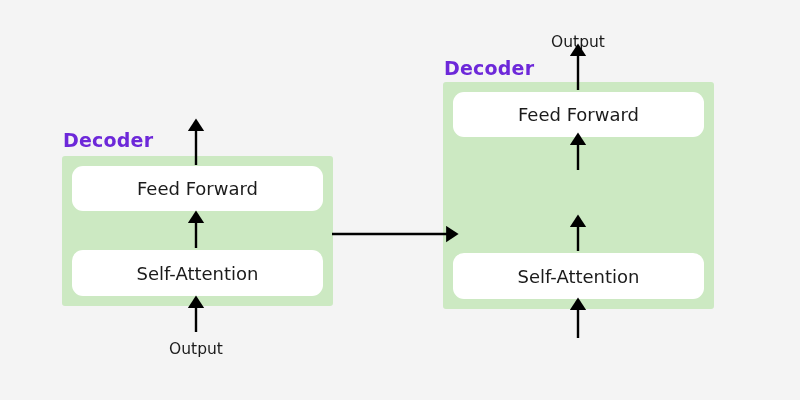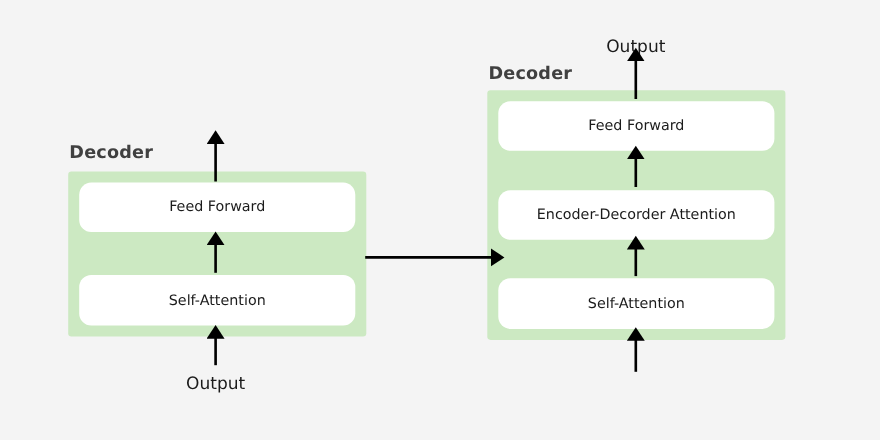--- a/index.html
+++ b/index.html
@@ -16,22 +16,22 @@
   #canvas {
     position: relative;
     width: 800px;
     height: 400px;
   }
 
   
   .group-label {
     position: absolute;
     font-weight: bold;
-    font-size: 16px;
-    color: #404040;
+    font-size: 19px;
+    color: #6d28d9;
     letter-spacing: 0.2px;
     white-space: nowrap;
   }
 
   
   .stack {
     position: absolute;
     background: #cce9c2;
     border-radius: 3px;
     box-sizing: border-box;
@@ -40,21 +40,21 @@
     flex-direction: column;
   }
 
   
   .layer-box {
     background: #ffffff;
     border-radius: 11px;
     display: flex;
     align-items: center;
     justify-content: center;
-    font-size: 13px;
+    font-size: 18px;
     color: #1b1b1b;
     white-space: nowrap;
     flex: 0 0 auto;
     text-align: right;
   }
   .spacer { flex: 1 1 auto; }
 
   
   .caption {
     position: absolute;
@@ -88,21 +88,20 @@
     <div class="layer-box" style="height:46px;">Self-Attention</div>
   </div>
 
   <div class="caption" style="left:196px; top:340px;">Output</div>
 
   <div class="group-label" style="left:444px; top:57px;">Decoder</div>
 
   <div class="stack" style="left:443px; top:82px; width:271px; height:227px;">
     <div class="layer-box" style="height:45px;">Feed Forward</div>
     <div class="spacer"></div>
-    <div class="layer-box" style="height:45px;">Encoder-Decorder Attention</div>
     <div class="spacer"></div>
     <div class="layer-box" style="height:46px;">Self-Attention</div>
   </div>
 
   <div class="caption" style="left:578px; top:33px;">Output</div>
 
   <svg id="arrows" viewBox="0 0 800 400">
     <defs>
       <marker id="ah" markerWidth="9" markerHeight="9" refX="1.2" refY="3.4" orient="auto" markerUnits="strokeWidth">
         <path d="M0,0 L0,6.8 L5.2,3.4 z" fill="#000000"></path>

